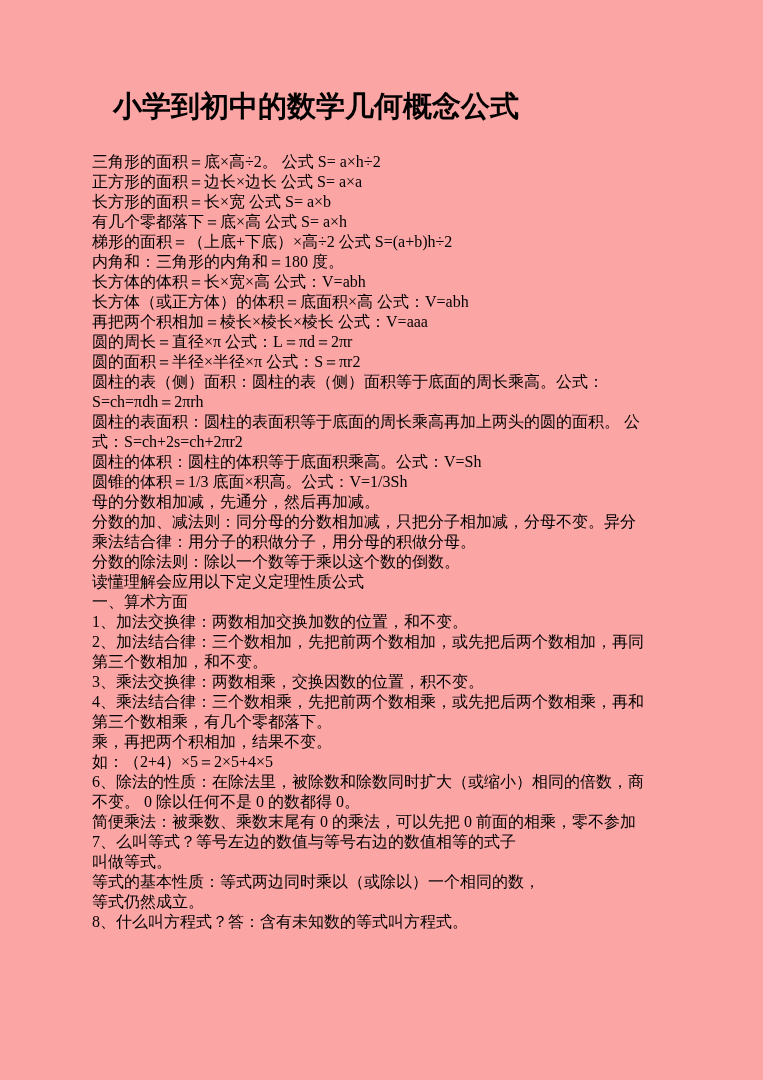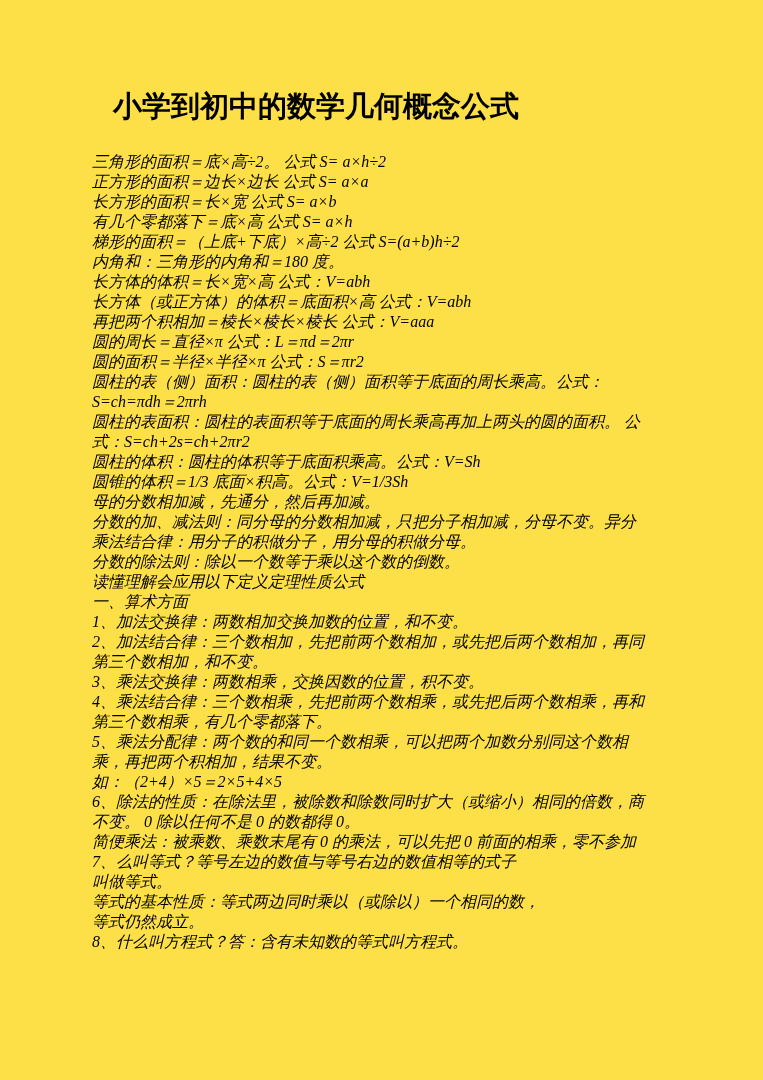--- a/index.html
+++ b/index.html
@@ -4,21 +4,21 @@
 <style>
   html, body {
     margin: 0;
     padding: 0;
     background: #ffffff;
   }
   .page {
     position: relative;
     width: 763px;
     height: 1080px;
-    background: #fde047;
+    background: #fca5a5;
     overflow: hidden;
     color: #000000;
     font-family: "Liberation Serif", "DejaVu Serif", serif;
   }
   .doc-title {
     position: absolute;
     left: 113px;
     top: 86px;
     font-size: 29px;
     font-weight: bold;
@@ -32,21 +32,20 @@
     left: 92px;
     top: 152px;
     width: 600px;
   }
   .line {
     height: 20px;
     line-height: 20px;
     font-size: 16px;
     white-space: pre;
     color: #000000;
-    font-style: italic;
   }
 </style>
 </head>
 <body>
 
 <div class="page">
   <div class="doc-title">小学到初中的数学几何概念公式</div>
   <div class="doc-body">
     <div class="line">三角形的面积＝底×高÷2。 公式 S= a×h÷2</div>
     <div class="line">正方形的面积＝边长×边长 公式 S= a×a</div>
@@ -70,21 +69,20 @@
     <div class="line">乘法结合律：用分子的积做分子，用分母的积做分母。</div>
     <div class="line">分数的除法则：除以一个数等于乘以这个数的倒数。</div>
     <div class="line">读懂理解会应用以下定义定理性质公式</div>
     <div class="line">一、算术方面</div>
     <div class="line">1、加法交换律：两数相加交换加数的位置，和不变。</div>
     <div class="line">2、加法结合律：三个数相加，先把前两个数相加，或先把后两个数相加，再同</div>
     <div class="line">第三个数相加，和不变。</div>
     <div class="line">3、乘法交换律：两数相乘，交换因数的位置，积不变。</div>
     <div class="line">4、乘法结合律：三个数相乘，先把前两个数相乘，或先把后两个数相乘，再和</div>
     <div class="line">第三个数相乘，有几个零都落下。</div>
-    <div class="line">5、乘法分配律：两个数的和同一个数相乘，可以把两个加数分别同这个数相</div>
     <div class="line">乘，再把两个积相加，结果不变。</div>
     <div class="line">如：（2+4）×5＝2×5+4×5</div>
     <div class="line">6、除法的性质：在除法里，被除数和除数同时扩大（或缩小）相同的倍数，商</div>
     <div class="line">不变。 0 除以任何不是 0 的数都得 0。</div>
     <div class="line">简便乘法：被乘数、乘数末尾有 0 的乘法，可以先把 0 前面的相乘，零不参加</div>
     <div class="line">7、么叫等式？等号左边的数值与等号右边的数值相等的式子</div>
     <div class="line">叫做等式。</div>
     <div class="line">等式的基本性质：等式两边同时乘以（或除以）一个相同的数，</div>
     <div class="line">等式仍然成立。</div>
     <div class="line">8、什么叫方程式？答：含有未知数的等式叫方程式。</div>

